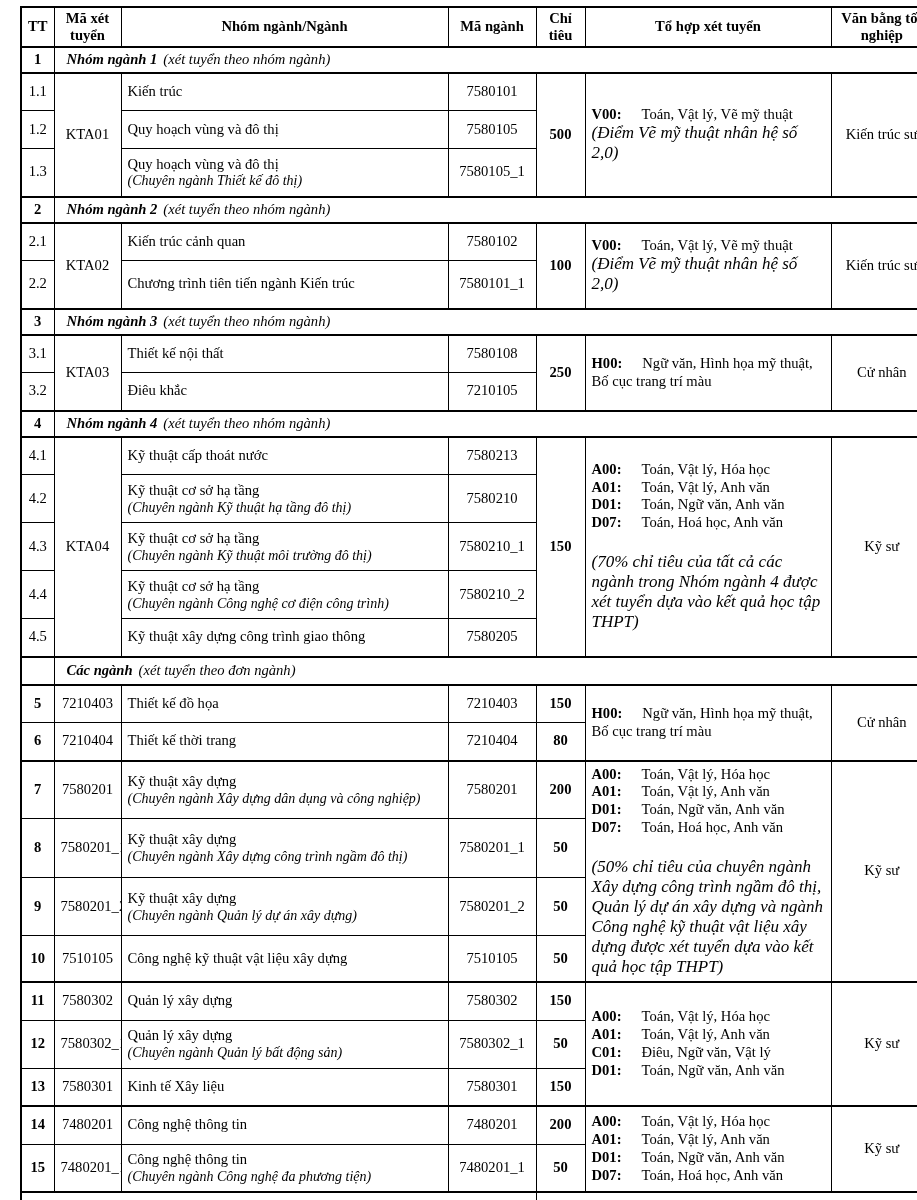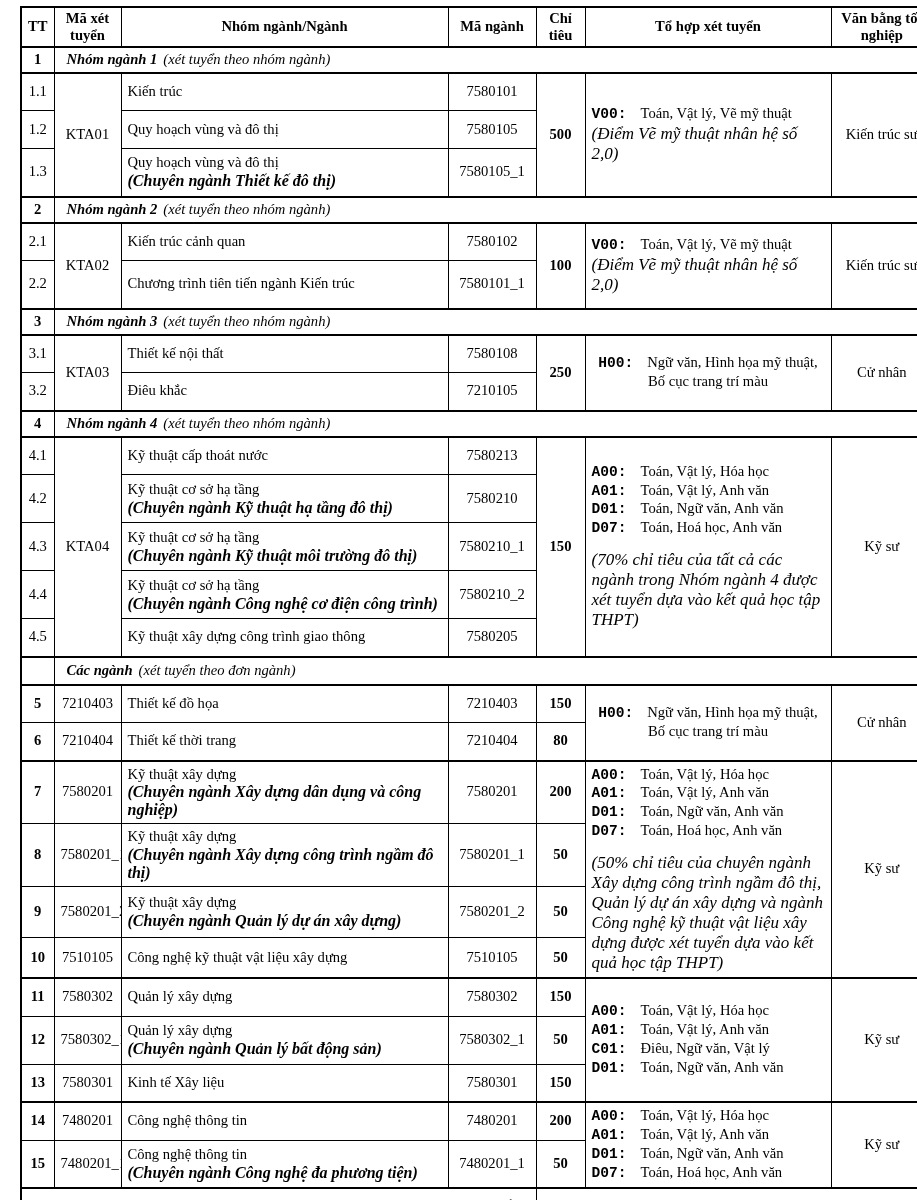--- a/index.html
+++ b/index.html
@@ -18,29 +18,29 @@
     font-size:14.6px;line-height:1.22;
     vertical-align:middle;
     overflow:hidden;
   }
   th{font-weight:bold;text-align:center;padding:2px 1px;line-height:1.15;}
   tr.t2 td, tr.t2 th{border-top:2px solid #000;}
   .h34{height:28px;} .h26{height:26px;} .h38{height:38px;} .h48{height:48px;} .h32{height:36px;font-family:Liberation Serif, serif;}
   .c{text-align:center;}
   .b{font-weight:bold;}
   .nm{text-align:left;}
-  .sub{font-style:italic;font-size:16px;line-height:1.12;font-weight:bold;}
+  .sub{font-style:italic;font-size:14px;line-height:1.12;}
   .group-cell{padding-left:12px;text-align:left;}
   .gt{font-weight:bold;font-style:italic;margin-right:6px;}
   .gn{font-style:italic;}
   .combo{text-align:left;padding:4px 6px;}
-  .combo.ctr{text-align:center;}
-  .cl b{margin-right:14px;font-family:Liberation Mono, monospace;}
+  .combo.ctr{text-align:left;}
+  .cl b{margin-right:20px;}
   .note{font-style:italic;font-size:17px;line-height:1.18;}
-  .note.gap{margin-top:12px;}
+  .note.gap{margin-top:20px;}
   .total-label{text-align:right;padding-right:8px;}
   .total-value{text-align:right;padding-left:10px;}
 </style>
 </head>
 <body>
 
 <table>
   <colgroup>
     <col style="width:33px">
       <col style="width:67px">

